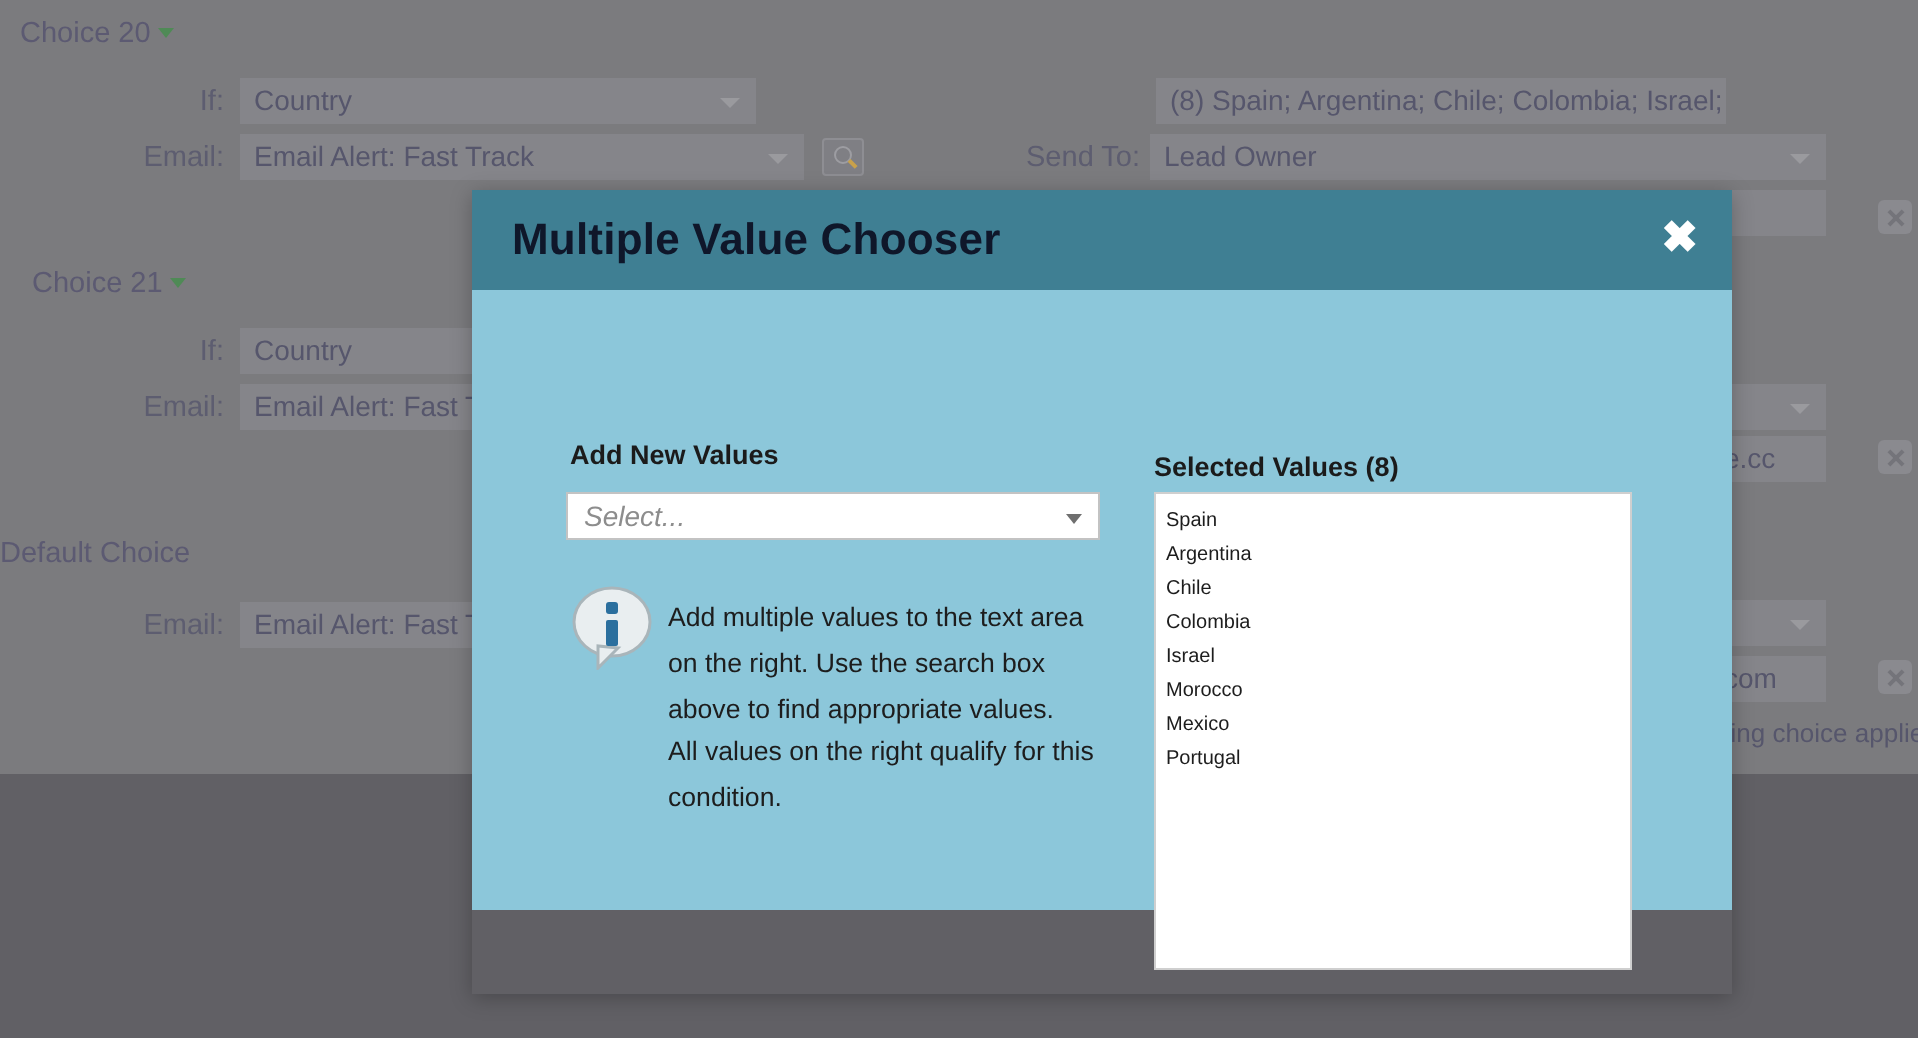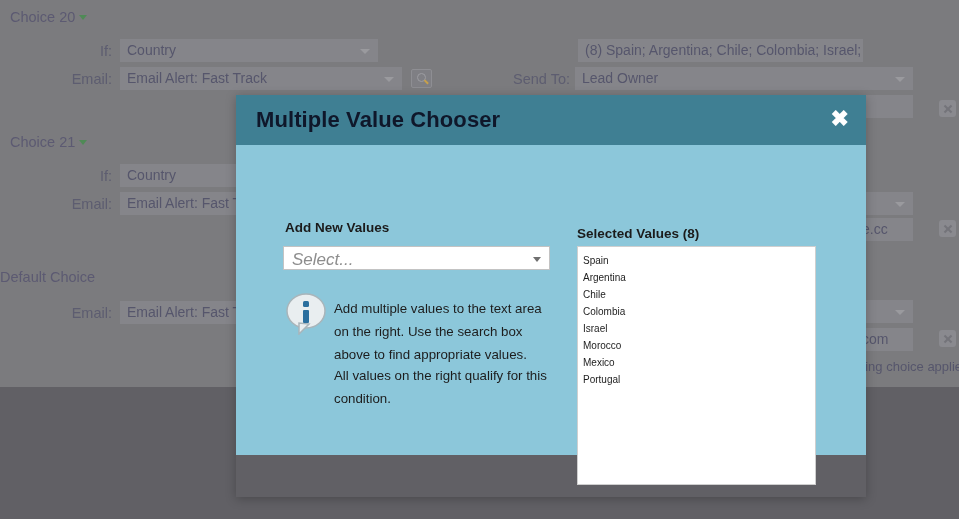--- a/index.html
+++ b/index.html
@@ -187,21 +187,21 @@
     width: 267px;
     height: 24px;
     background: #ffffff;
     border: 1px solid #c3c3c3;
     box-sizing: border-box;
   }
   #select-placeholder {
     position: absolute;
     left: 8px;
     top: 3px;
-    font-size: 17px;
+    font-size: 14px;
     font-style: italic;
     color: #8d8d8d;
   }
   #select-caret {
     position: absolute;
     right: 8px;
     top: 10px;
     width: 0; height: 0;
     border-left: 4px solid transparent;
     border-right: 4px solid transparent;
@@ -304,21 +304,21 @@
     <span class="mag-h"></span>
   </div>
   <div class="field-label" style="left:470px; top:71px; width:100px;">Send To:</div>
   <div class="field-box" style="left:575px; top:67px; width:338px;">
     <span>Lead Owner</span>
     <span class="sel-caret"></span>
   </div>
   <div class="field-box plain" style="left:855px; top:95px; width:58px;"></div>
   <div class="del-btn" style="left:939px; top:100px;"></div>
 
-  <div class="choice-label" style="left:10px; top:134px;">
+  <div class="choice-label" style="left:16px; top:134px;">
     <span>Choice 21</span><span class="choice-caret"></span>
   </div>
   <div class="field-label" style="left:50px; top:168px; width:62px;">If:</div>
   <div class="field-box" style="left:120px; top:164px; width:258px;">
     <span>Country</span>
   </div>
   <div class="field-label" style="left:40px; top:196px; width:72px;">Email:</div>
   <div class="field-box" style="left:120px; top:192px; width:258px;">
     <span>Email Alert: Fast Tra</span>
   </div>

